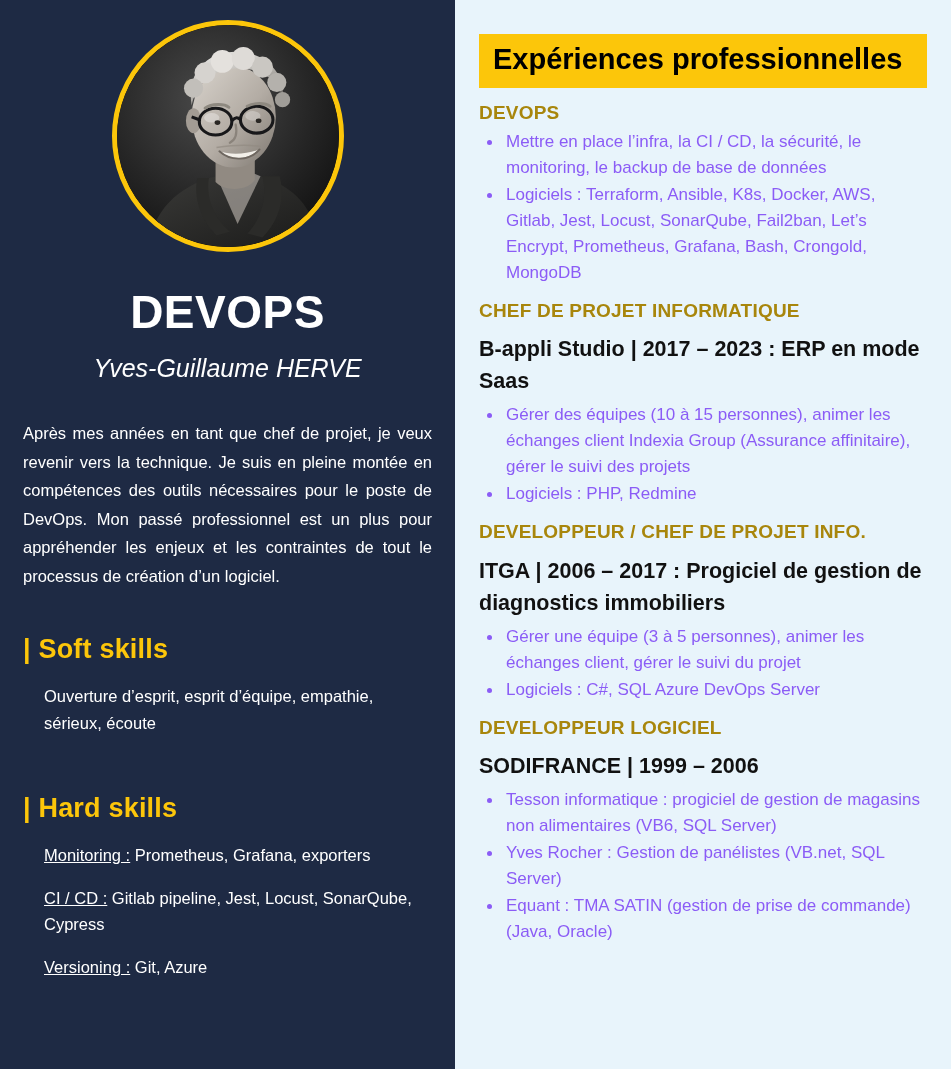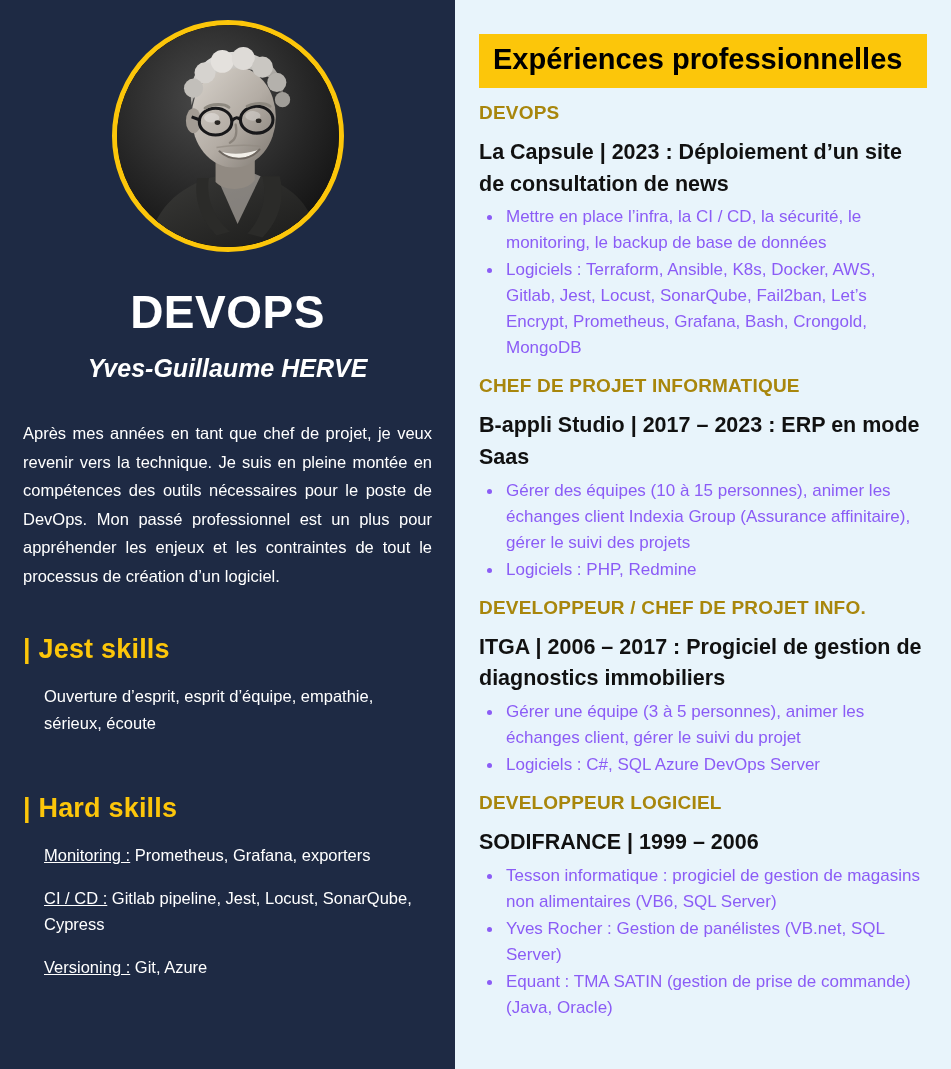--- a/index.html
+++ b/index.html
@@ -53,21 +53,21 @@
     margin:36px 0 0 0;
     line-height:1.05;
     color:#ffffff;
   }
   .name-sub{
     text-align:center;
     font-size:25px;
     font-style:italic;
     margin:18px 0 0 0;
     color:#ffffff;
-    font-weight:700;
+    font-weight:400;
   }
   .intro{
     margin:36px 23px 12px 23px;
     font-size:16.5px;
     line-height:1.73;
     text-align:justify;
     color:#ffffff;
   }
   .side-heading{
     margin:44px 0 0 23px;
@@ -216,21 +216,21 @@
           <path d="M104 128 C118 126 138 125 150 127" stroke="#918a82" stroke-width="1.6" fill="none" opacity="0.7"></path>
         </svg>
       </div>
     </div>
 
     <h1 class="name-title">DEVOPS</h1>
     <div class="name-sub">Yves-Guillaume HERVE</div>
 
     <p class="intro">Après mes années en tant que chef de projet, je veux revenir vers la technique. Je suis en pleine montée en compétences des outils nécessaires pour le poste de DevOps. Mon passé professionnel est un plus pour appréhender les enjeux et les contraintes de tout le processus de création d’un logiciel.</p>
 
-    <h2 class="side-heading">| Jest skills</h2>
+    <h2 class="side-heading">| Soft skills</h2>
     <div class="side-body">Ouverture d’esprit, esprit d’équipe, empathie, sérieux, écoute</div>
 
     <h2 class="side-heading tight">| Hard skills</h2>
     <div>
       <div class="skill-line">
         <span class="skill-label">Monitoring :</span><span> Prometheus, Grafana, exporters</span>
       </div>
       <div class="skill-line">
         <span class="skill-label">CI / CD :</span><span> Gitlab pipeline, Jest, Locust, SonarQube, Cypress</span>
       </div>
@@ -239,21 +239,20 @@
       </div>
     </div>
   </aside>
 
   <main class="right">
 
     <div class="banner">Expériences professionnelles</div>
 
     <section>
       <div class="exp-cat">DEVOPS</div>
-      <div class="exp-title">La Capsule | 2023 : Déploiement d’un site de consultation de news</div>
       <ul class="exp-list">
         <li>Mettre en place l’infra, la CI / CD, la sécurité, le monitoring, le backup de base de données</li>
         <li>Logiciels : Terraform, Ansible, K8s, Docker, AWS, Gitlab, Jest, Locust, SonarQube, Fail2ban, Let’s Encrypt, Prometheus, Grafana, Bash, Crongold, MongoDB</li>
       </ul>
     </section>
 
     <section>
       <div class="exp-cat">CHEF DE PROJET INFORMATIQUE</div>
       <div class="exp-title">B-appli Studio | 2017 – 2023 : ERP en mode Saas</div>
       <ul class="exp-list">

